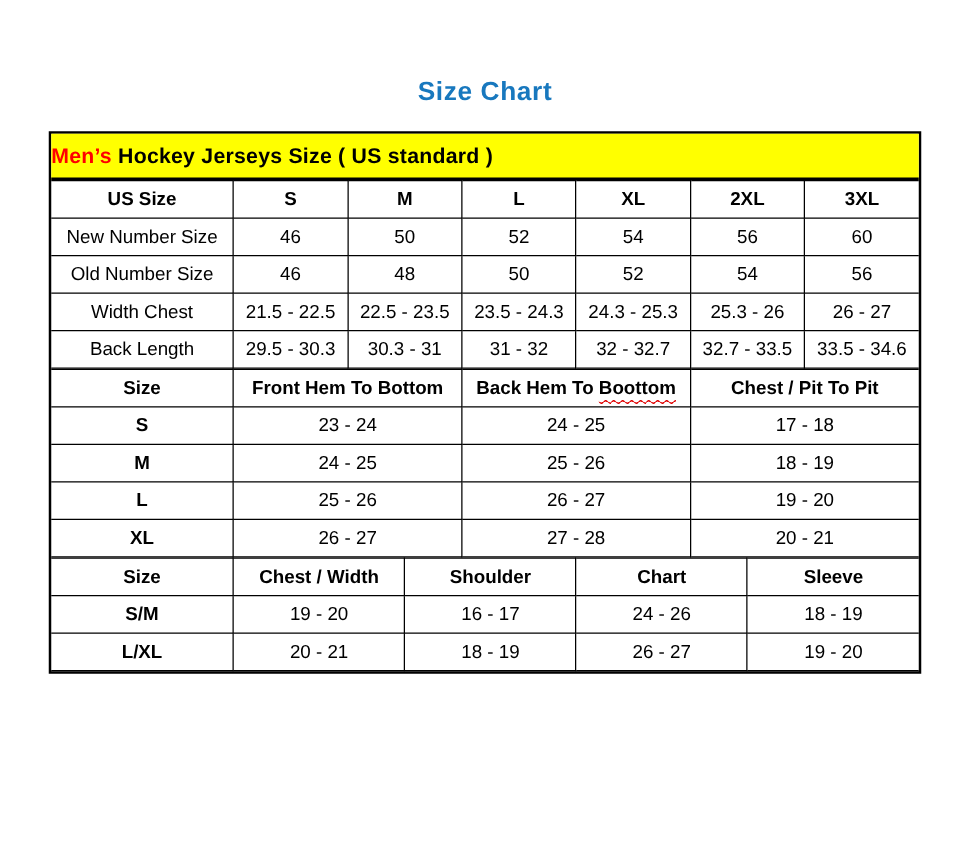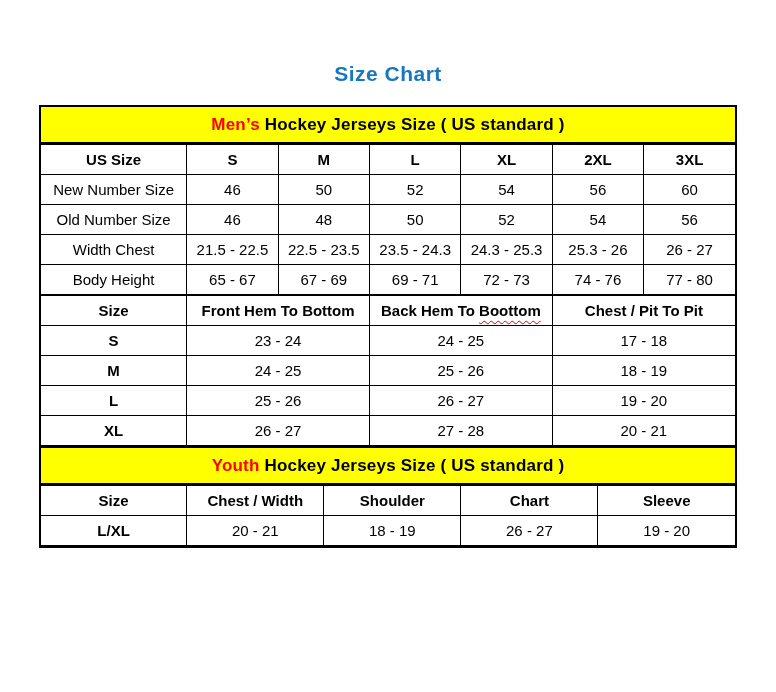--- a/index.html
+++ b/index.html
@@ -28,21 +28,20 @@
   .chart {
     width: 698px;
     margin: 0 auto;
     border: 2.5px solid #000;
     box-sizing: border-box;
     background: #fff;
   }
   .banner {
     background: var(--banner-yellow, #FFFF00);
     border-bottom: 2.5px solid #000;
-    text-align: center;
     font-size: 17px;
     font-weight: 700;
     padding: 8px 0 7px 0;
     letter-spacing: 0.2px;
   }
   .section + .section .banner {
     border-top: 2.5px solid #000;
   }
   .banner .accent {
     color: var(--accent-red, #FF0000);
@@ -129,27 +128,27 @@
             <tr>
               <th>Width Chest</th>
               <td>21.5 - 22.5</td>
               <td>22.5 - 23.5</td>
               <td>23.5 - 24.3</td>
               <td>24.3 - 25.3</td>
               <td>25.3 - 26</td>
               <td>26 - 27</td>
             </tr>
             <tr>
-              <th>Body Height</th>
-              <td>65 - 67</td>
-              <td>67 - 69</td>
-              <td>69 - 71</td>
-              <td>72 - 73</td>
-              <td>74 - 76</td>
-              <td>77 - 80</td>
+              <th>Back Length</th>
+              <td>29.5 - 30.3</td>
+              <td>30.3 - 31</td>
+              <td>31 - 32</td>
+              <td>32 - 32.7</td>
+              <td>32.7 - 33.5</td>
+              <td>33.5 - 34.6</td>
             </tr>
           </tbody>
         </table>
       </div>
       <div class="section section-womens">
         <table>
           <colgroup>
             <col class="label-col">
             <col>
             <col>
@@ -185,39 +184,45 @@
             <tr>
               <th>XL</th>
               <td>26 - 27</td>
               <td>27 - 28</td>
               <td>20 - 21</td>
             </tr>
           </tbody>
         </table>
       </div>
       <div class="section section-youth">
-        <div class="banner"><span class="accent">Youth</span><span> Hockey Jerseys Size ( US standard )</span></div>
         <table>
           <colgroup>
             <col class="label-col">
             <col>
             <col>
             <col>
             <col>
           </colgroup>
           <thead>
             <tr>
               <th>Size</th>
               <th>Chest / Width</th>
               <th>Shoulder</th>
               <th>Chart</th>
               <th>Sleeve</th>
             </tr>
           </thead>
           <tbody>
+            <tr>
+              <th>S/M</th>
+              <td>19 - 20</td>
+              <td>16 - 17</td>
+              <td>24 - 26</td>
+              <td>18 - 19</td>
+            </tr>
             <tr>
               <th>L/XL</th>
               <td>20 - 21</td>
               <td>18 - 19</td>
               <td>26 - 27</td>
               <td>19 - 20</td>
             </tr>
           </tbody>
         </table>
       </div>

